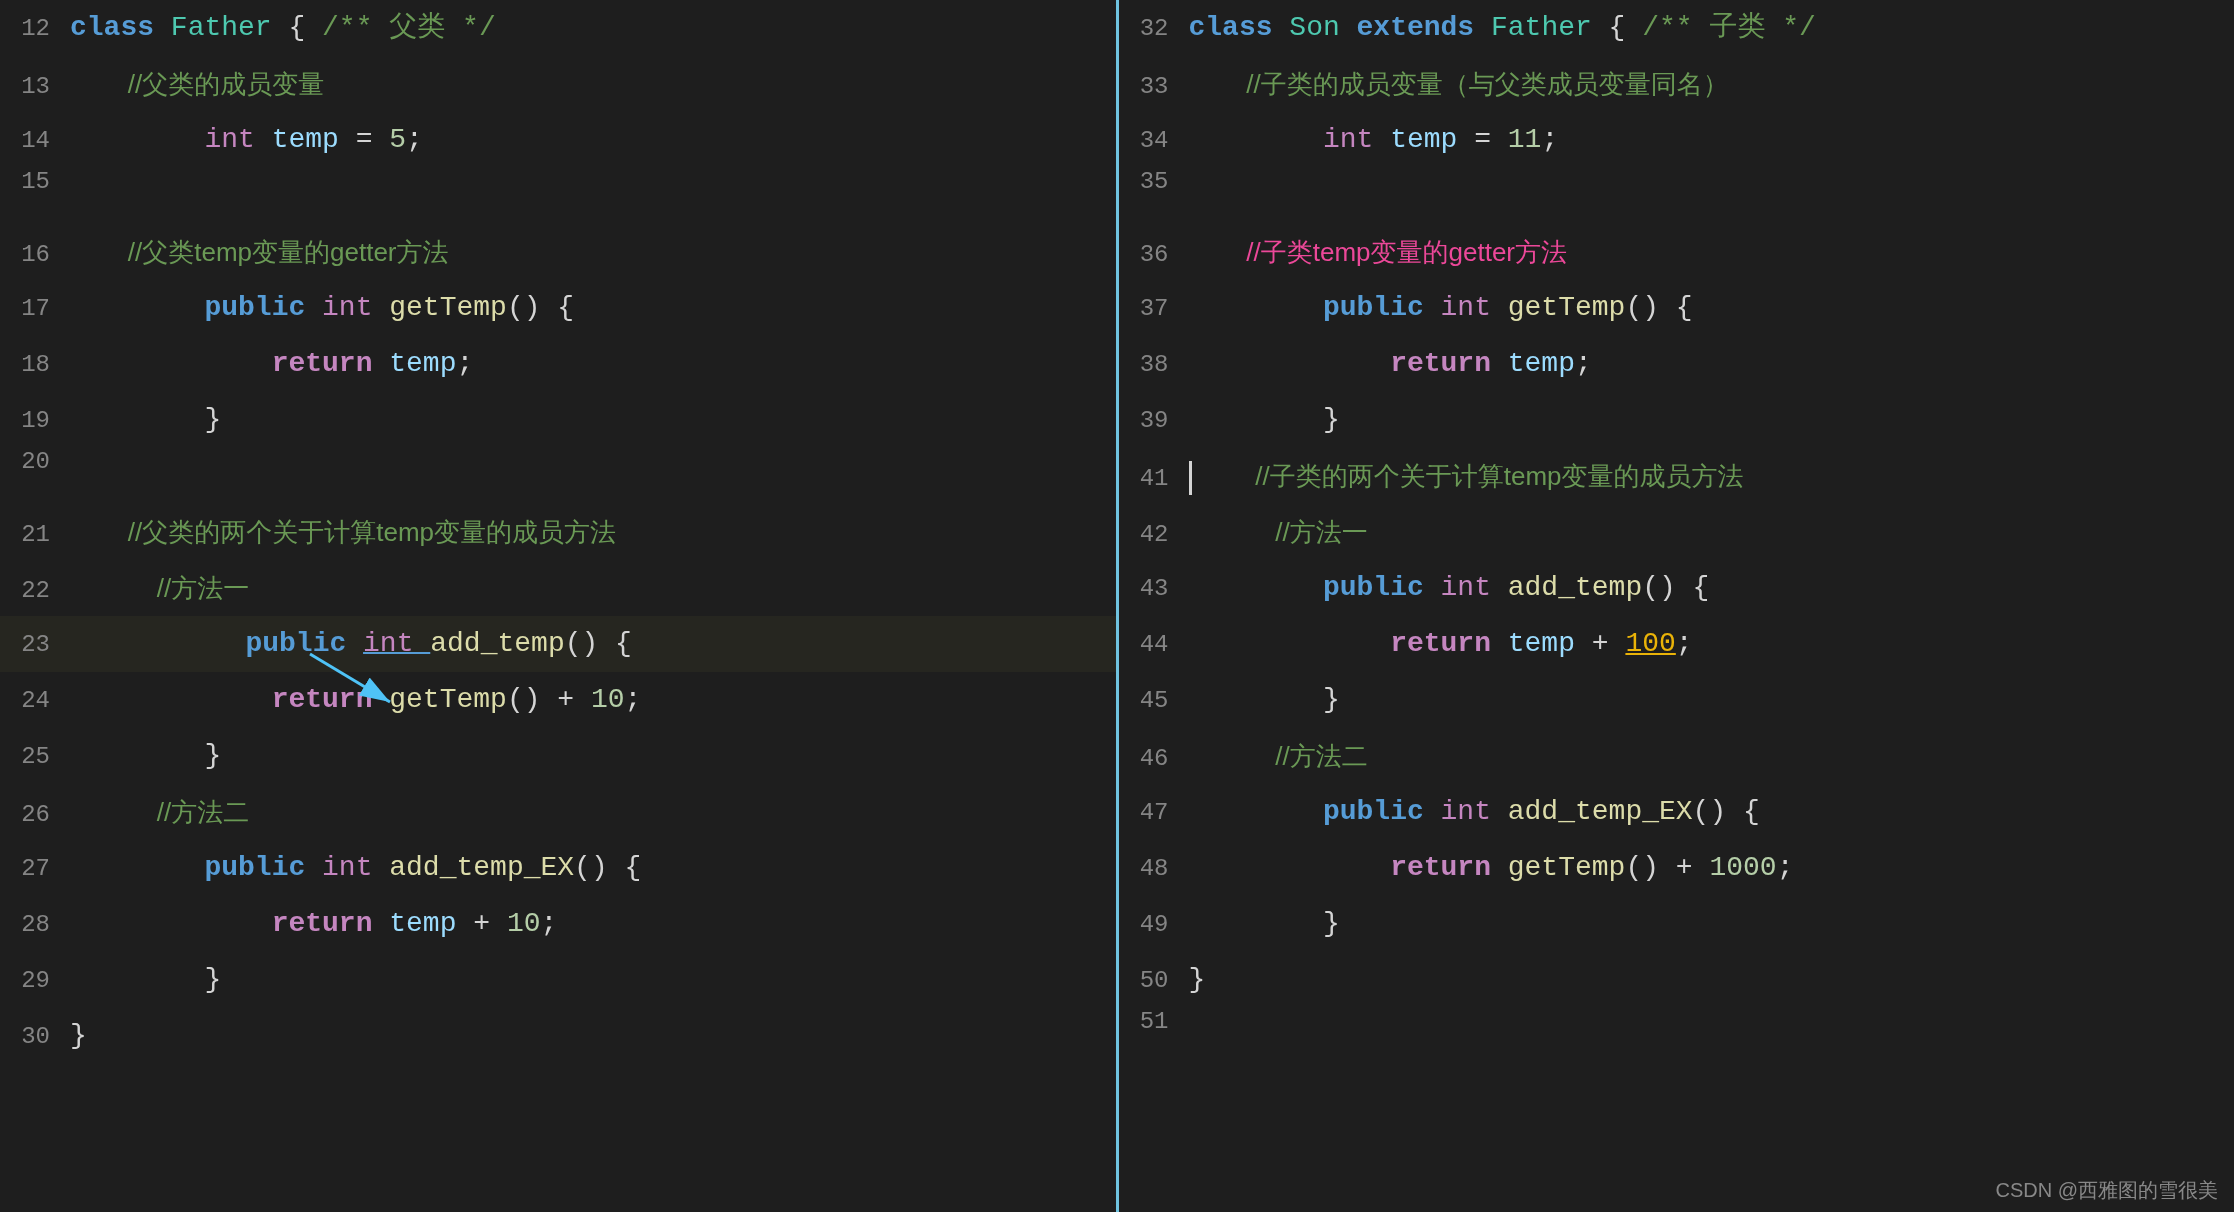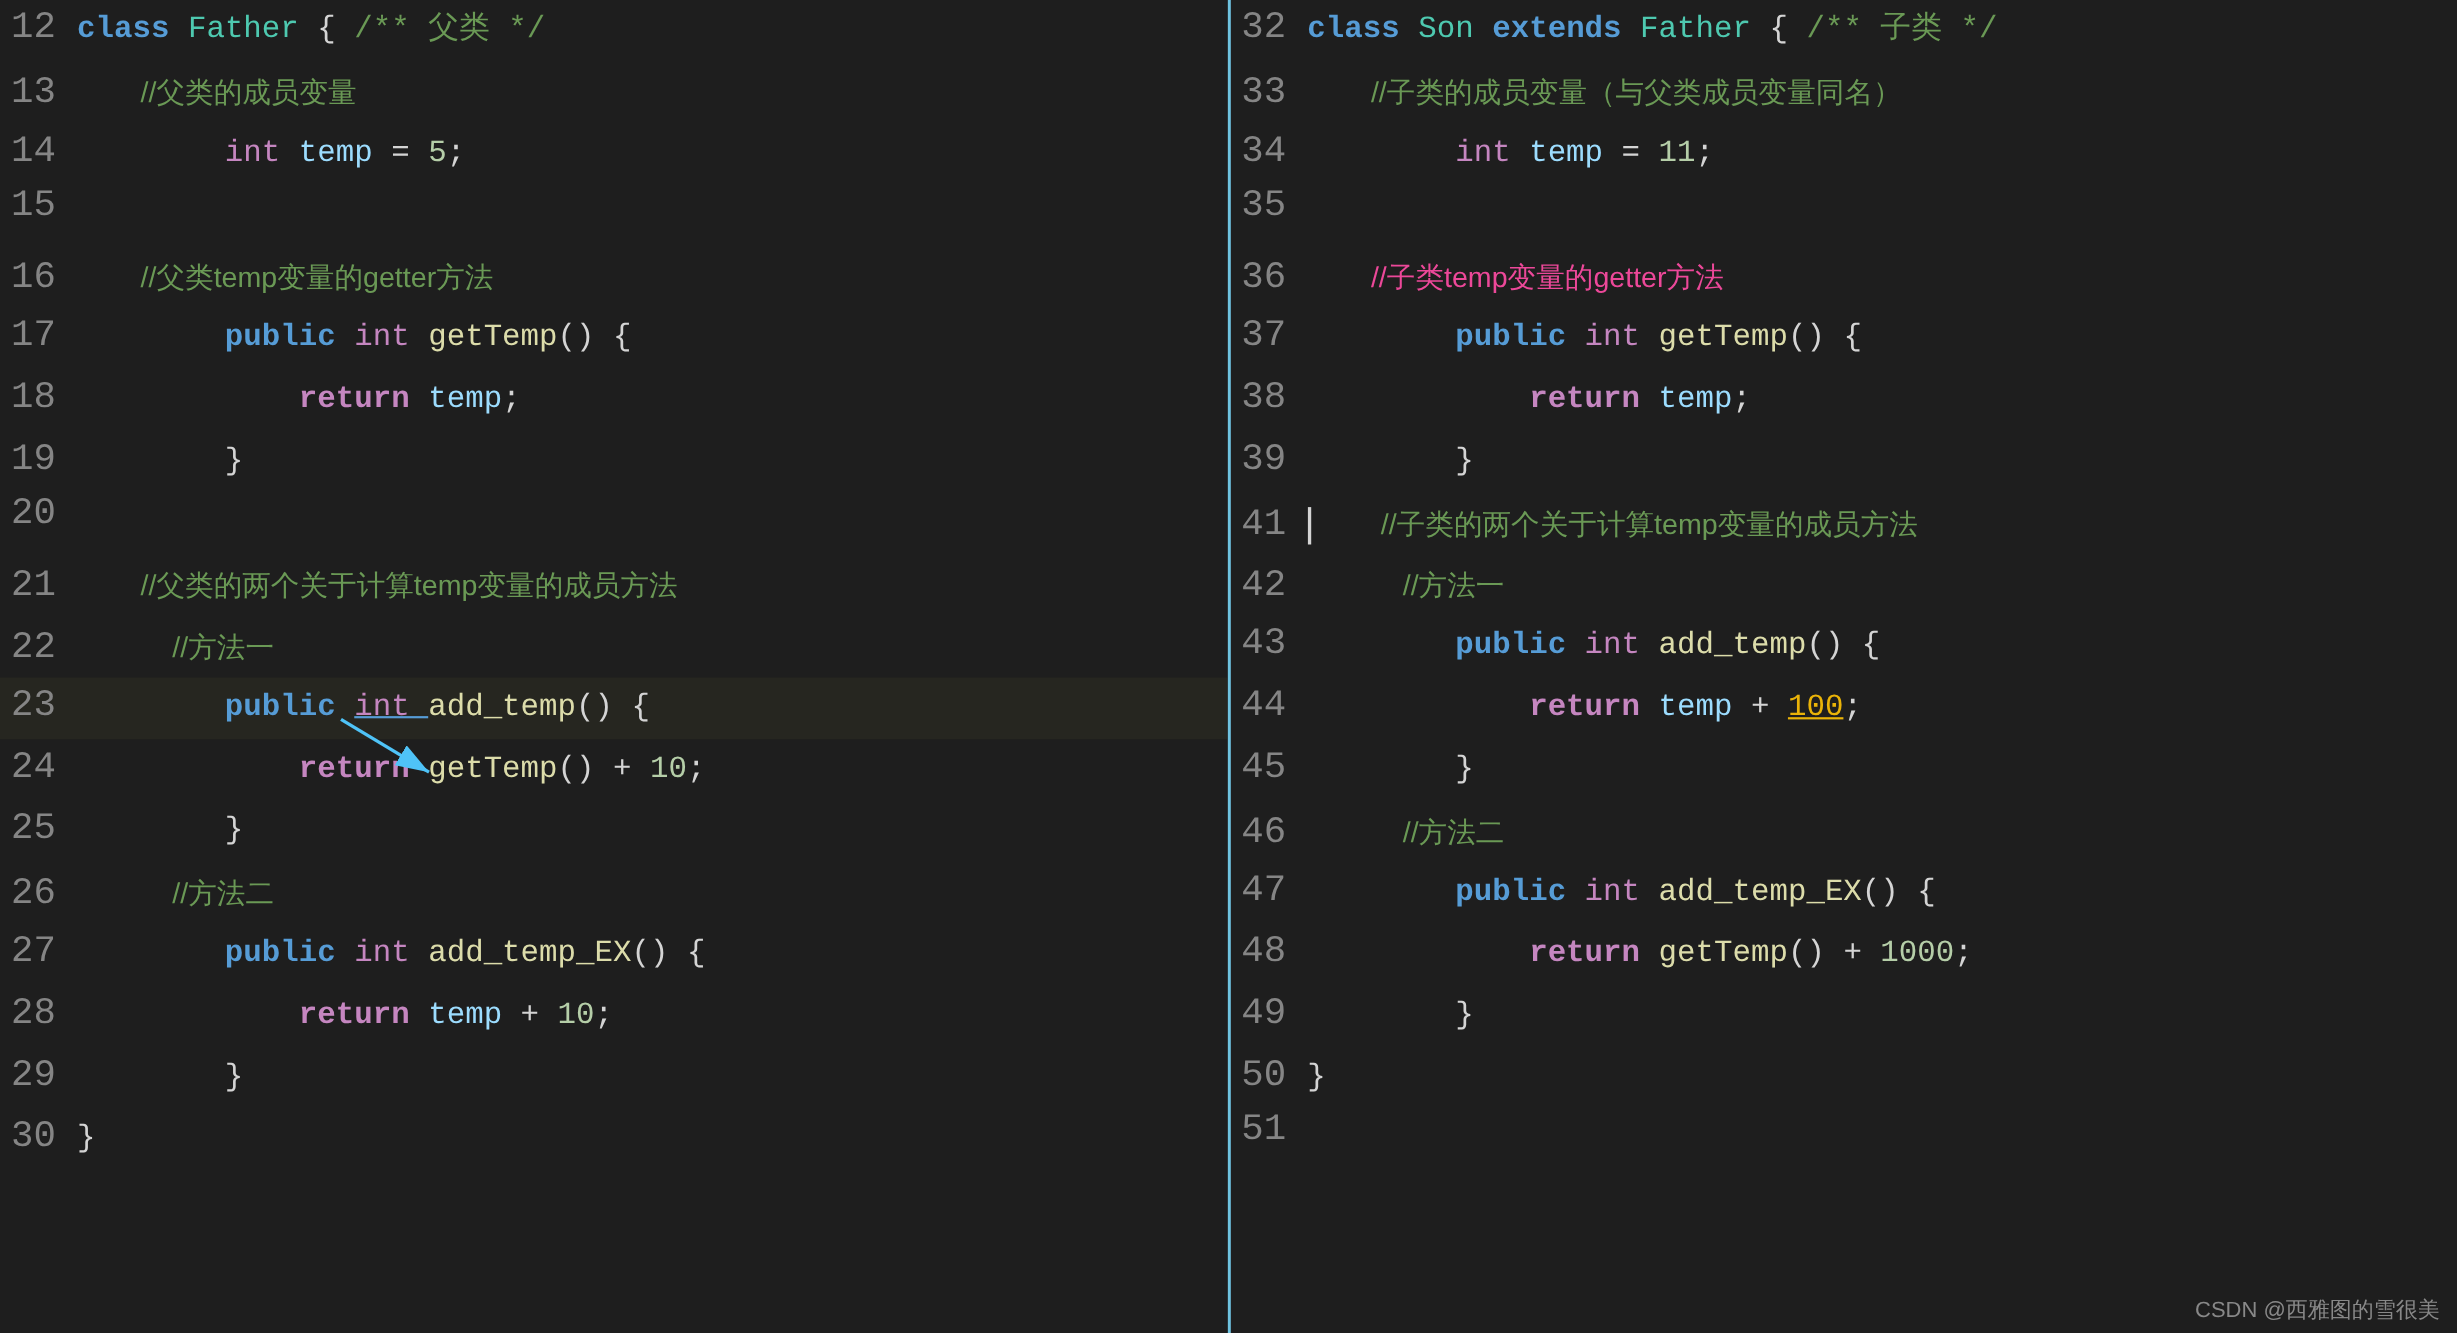--- a/index.html
+++ b/index.html
@@ -35,34 +35,35 @@
       align-items: baseline;
       height: 56px;
       padding: 0 10px;
       position: relative;
     }
     .line-num {
       color: #858585;
       width: 60px;
       text-align: right;
       padding-right: 20px;
-      font-size: 34px;
+      font-size: 24px;
       flex-shrink: 0;
       user-select: none;
     }
     .line-content {
       flex: 1;
       white-space: pre;
       font-size: 28px;
       line-height: 56px;
     }
 
     
     .line-highlight {
       background: rgba(255, 255, 100, 0.04);
+      gap: 41px;
     }
 
     
     .cursor-bar {
       display: inline-block;
       width: 3px;
       height: 34px;
       background: #d4d4d4;
       margin-right: 6px;
       vertical-align: middle;

